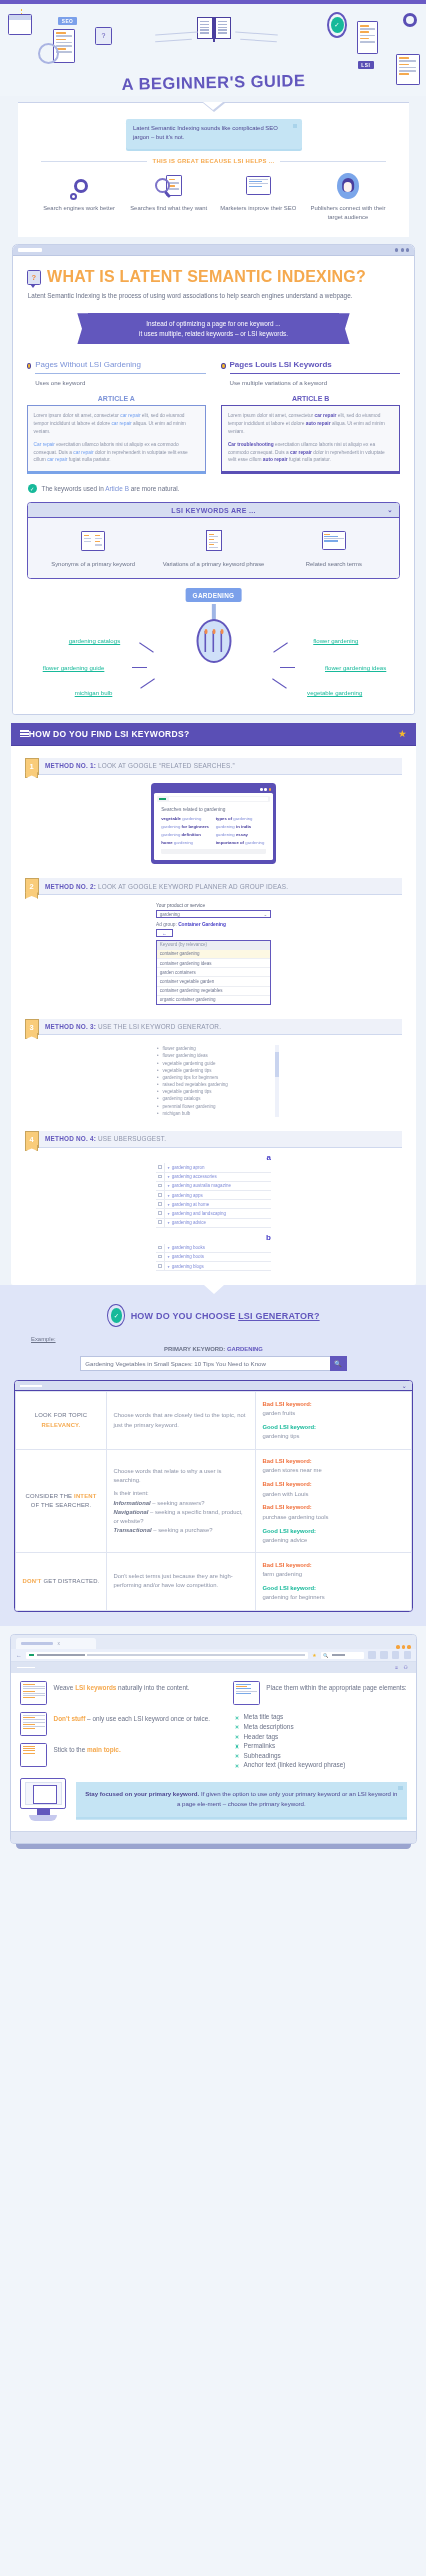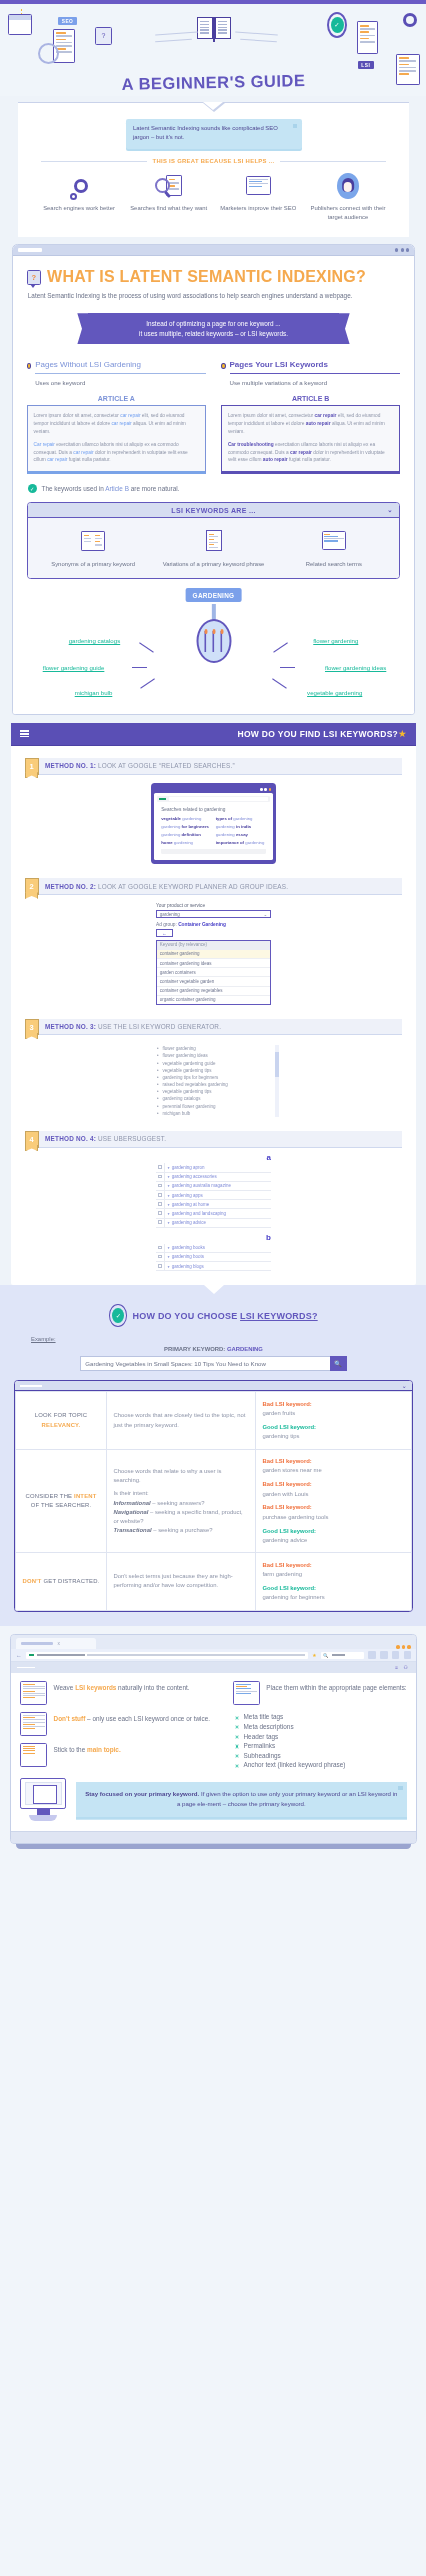--- a/index.html
+++ b/index.html
@@ -228,21 +228,21 @@
   .kw-line { position:absolute; background:#6257bd; height:0.8px; }
 
   
   .panel2-wrap { margin: 7.5px 10.7px 0; }
   .panel2 { background:#fff; border-radius: 2.1px; }
   .bar-purple {
     background:#5a4fb5; color:#fff; display:flex; align-items:center;
     justify-content:space-between; padding: 5.9px 9.6px;
     border-bottom: 1.6px solid #4c41a2;
   }
-  .bar-purple .t { font-size:8.5px; font-weight:bold; letter-spacing:0.3px; flex:1; text-align:right;}
+  .bar-purple .t { font-size:8.5px; font-weight:bold; letter-spacing:0.3px; flex:1; text-align:left;}
   .hamb { display:flex; flex-direction:column; gap:1.6px; }
   .hamb i { width:8.5px;height:1.3px;background:#fff;display:block;}
   .star { color:#f5b82e; font-size:9.6px; }
 
   .method-row { display:flex; align-items:stretch; margin: 11.7px 14px 0; }
   .method-num {
     width: 14px; background:#f9cc7a; color:#fff; font-weight:bold; font-size:7.5px;
     display:flex; align-items:center; justify-content:center;
     border:0.8px solid #c8a45c; position:relative;
   }
@@ -624,21 +624,21 @@
           <div class="art-title">ARTICLE A</div>
           <div class="art-box">
             <p><span>Lorem ipsum dolor sit amet, consectetur </span><span class="kw">car repair</span><span> elit, sed do eiusmod tempor incididunt ut labore et dolore </span><span class="kw">car repair</span><span> aliqua. Ut enim ad minim veniam.</span></p>
             <p><span class="kw">Car repair</span><span> exercitation ullamco laboris nisi ut aliquip ex ea commodo consequat. Duis a </span><span class="kw">car repair</span><span> dolor in reprehenderit in voluptate velit esse cillum </span><span class="kw">car repair</span><span> fugiat nulla pariatur.</span></p>
           </div>
         </div>
 
         <div class="col b">
           <div class="col-h">
             <span class="bullet-o"></span>
-            <span class="t">Pages Your LSI Keywords</span>
+            <span class="t">Pages Louis LSI Keywords</span>
           </div>
           <div class="col-h-line"></div>
           <div class="col-sub">Use multiple variations of a keyword</div>
           <div class="art-title">ARTICLE B</div>
           <div class="art-box">
             <p><span>Lorem ipsum dolor sit amet, consectetur </span><span class="kw">car repair</span><span> elit, sed do eiusmod tempor incididunt ut labore et dolore </span><span class="kw">auto repair</span><span> aliqua. Ut enim ad minim veniam.</span></p>
             <p><span class="kw">Car troubleshooting</span><span> exercitation ullamco laboris nisi ut aliquip ex ea commodo consequat. Duis a </span><span class="kw">car repair</span><span> dolor in reprehenderit in voluptate velit esse cillum </span><span class="kw">auto repair</span><span> fugiat nulla pariatur.</span></p>
           </div>
         </div>
       </div>
@@ -893,21 +893,21 @@
     </div>
   </div>
 
   <div class="choose">
     <div class="choose-notch"></div>
     <div class="choose-head">
       <span class="badge-check">
           <i>✓</i>
         </span>
       <span class="choose-title">
-        <span>HOW DO YOU CHOOSE </span><u>LSI KEYWORDS?</u>
+        <span>HOW DO YOU CHOOSE </span><u>LSI GENERATOR?</u>
       </span>
     </div>
 
     <div class="example-lbl">Example:</div>
     <div class="prim-kw">
       <span>PRIMARY KEYWORD: </span><b>GARDENING</b>
     </div>
     <div class="searchbar">
       <input type="text" value="Gardening Vegetables in Small Spaces: 10 Tips You Need to Know" style="">
       <span class="btn">🔍</span>

